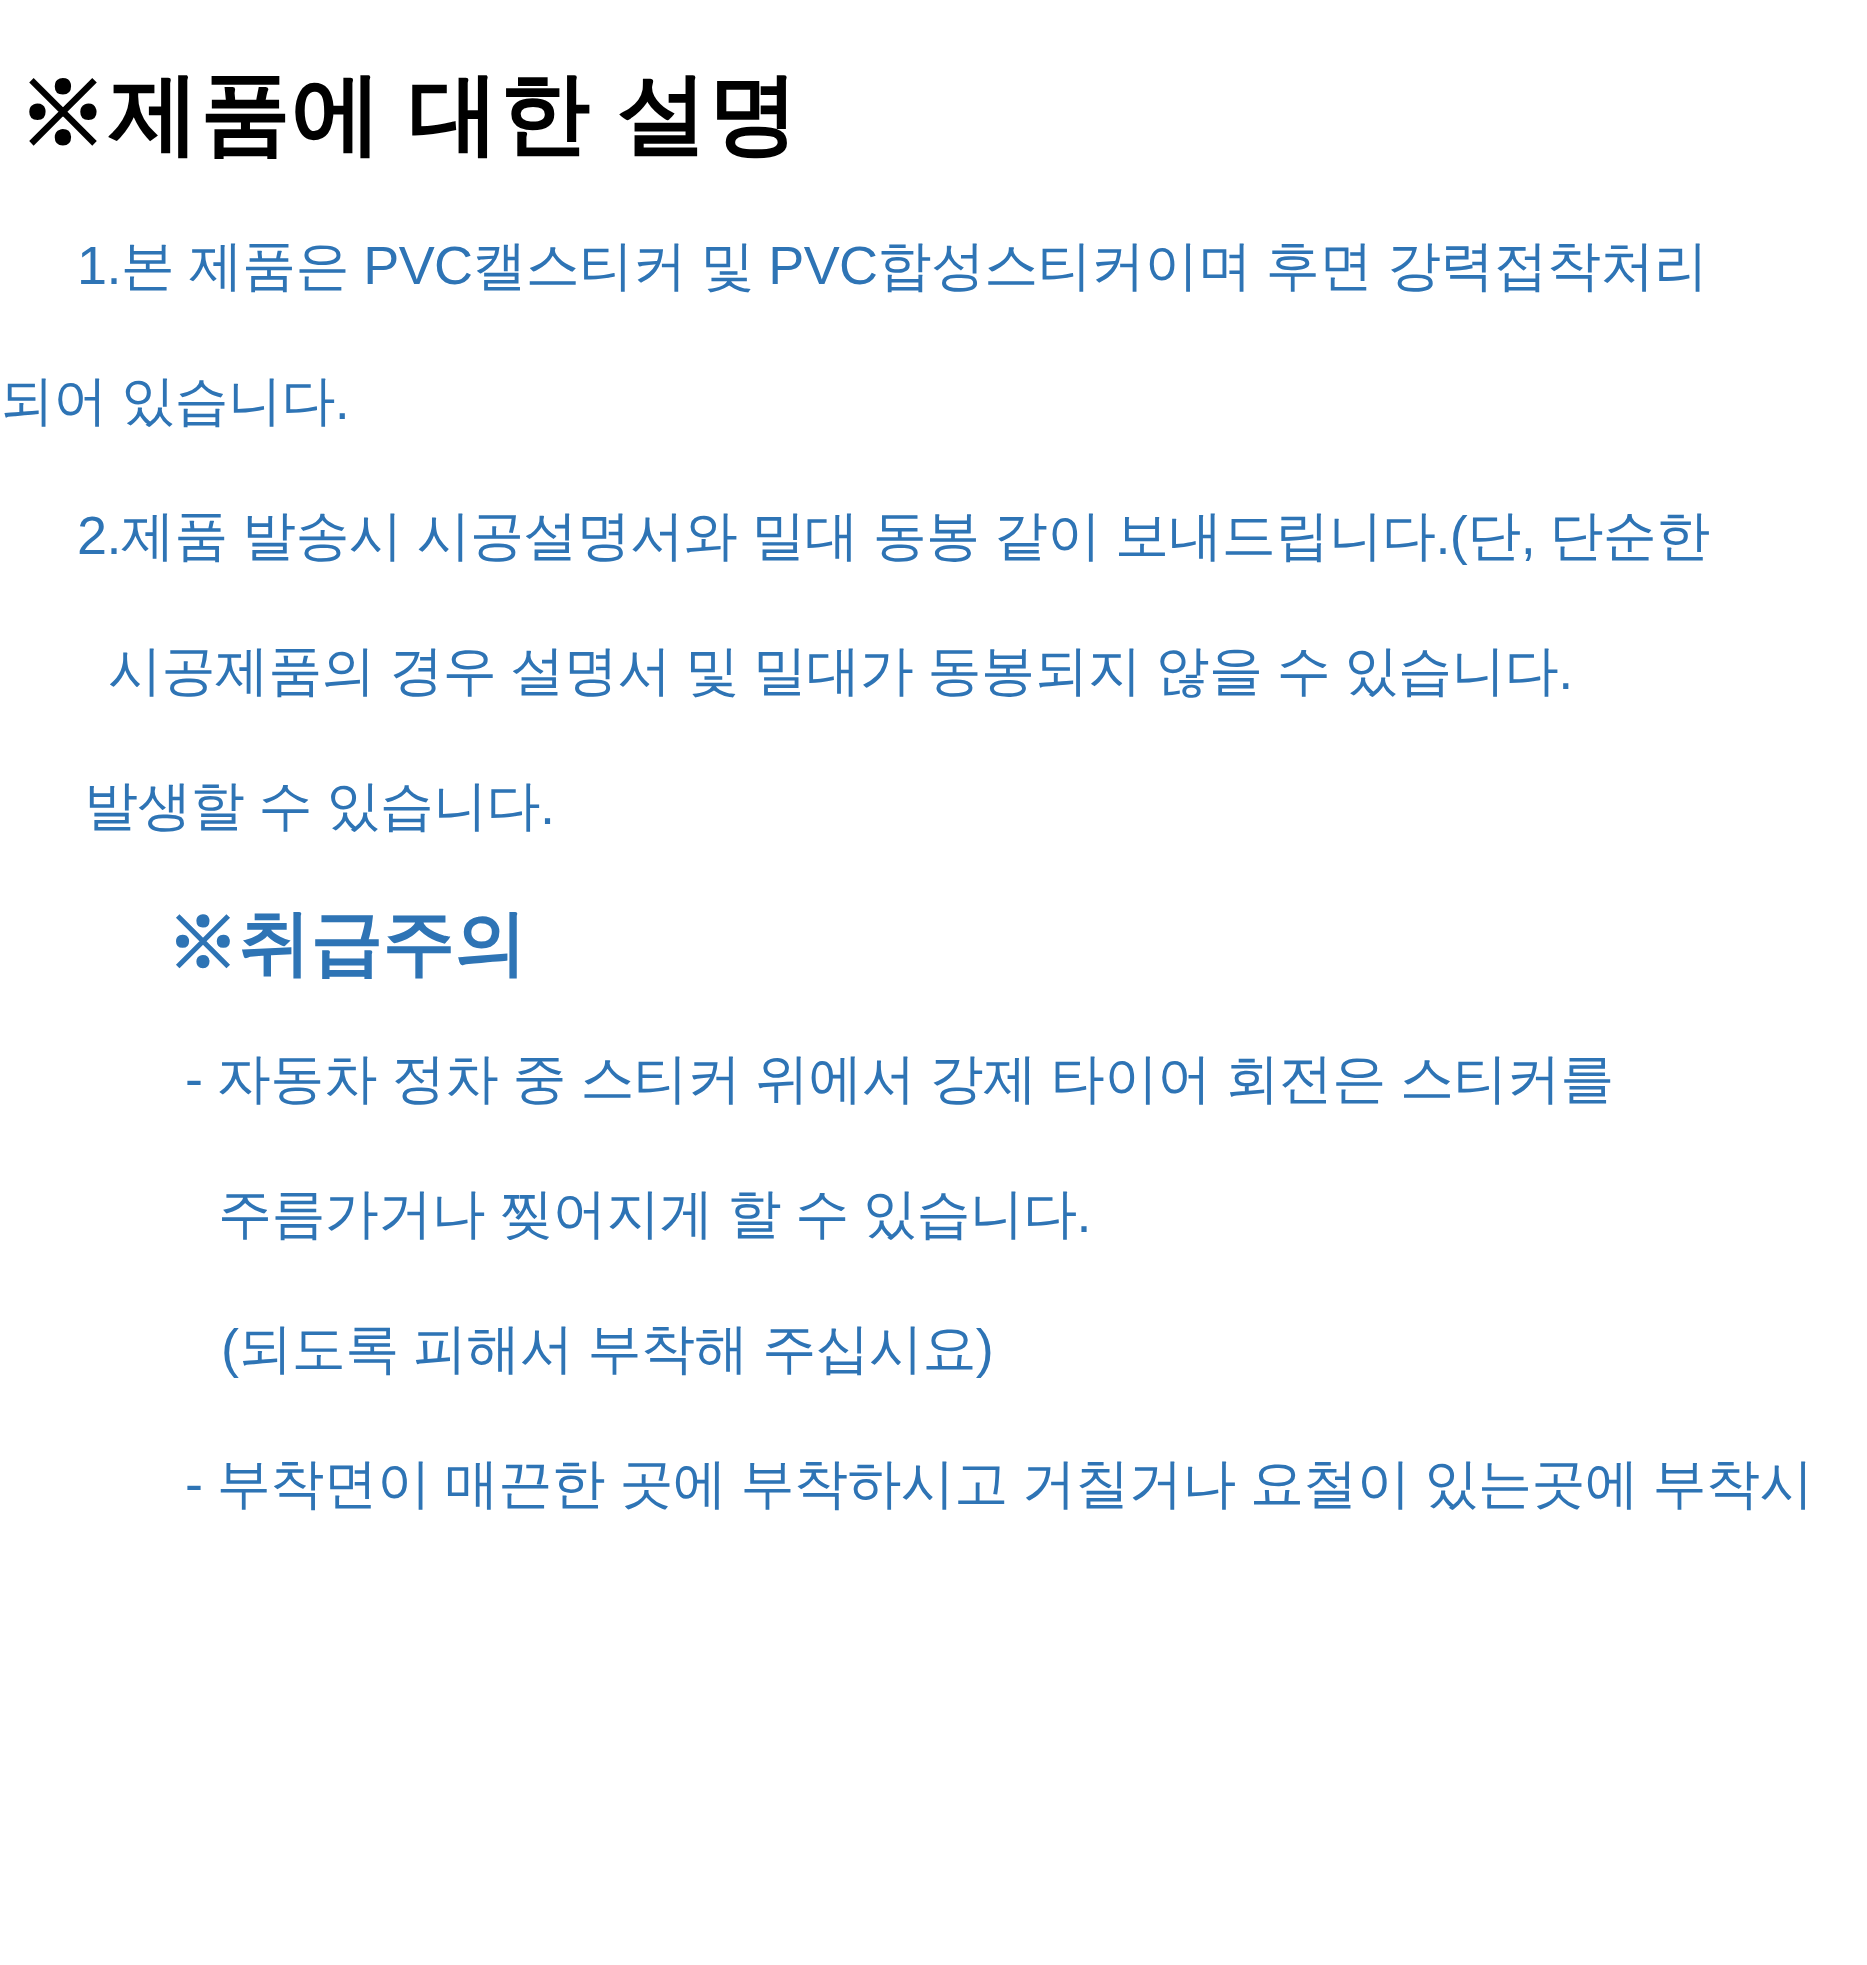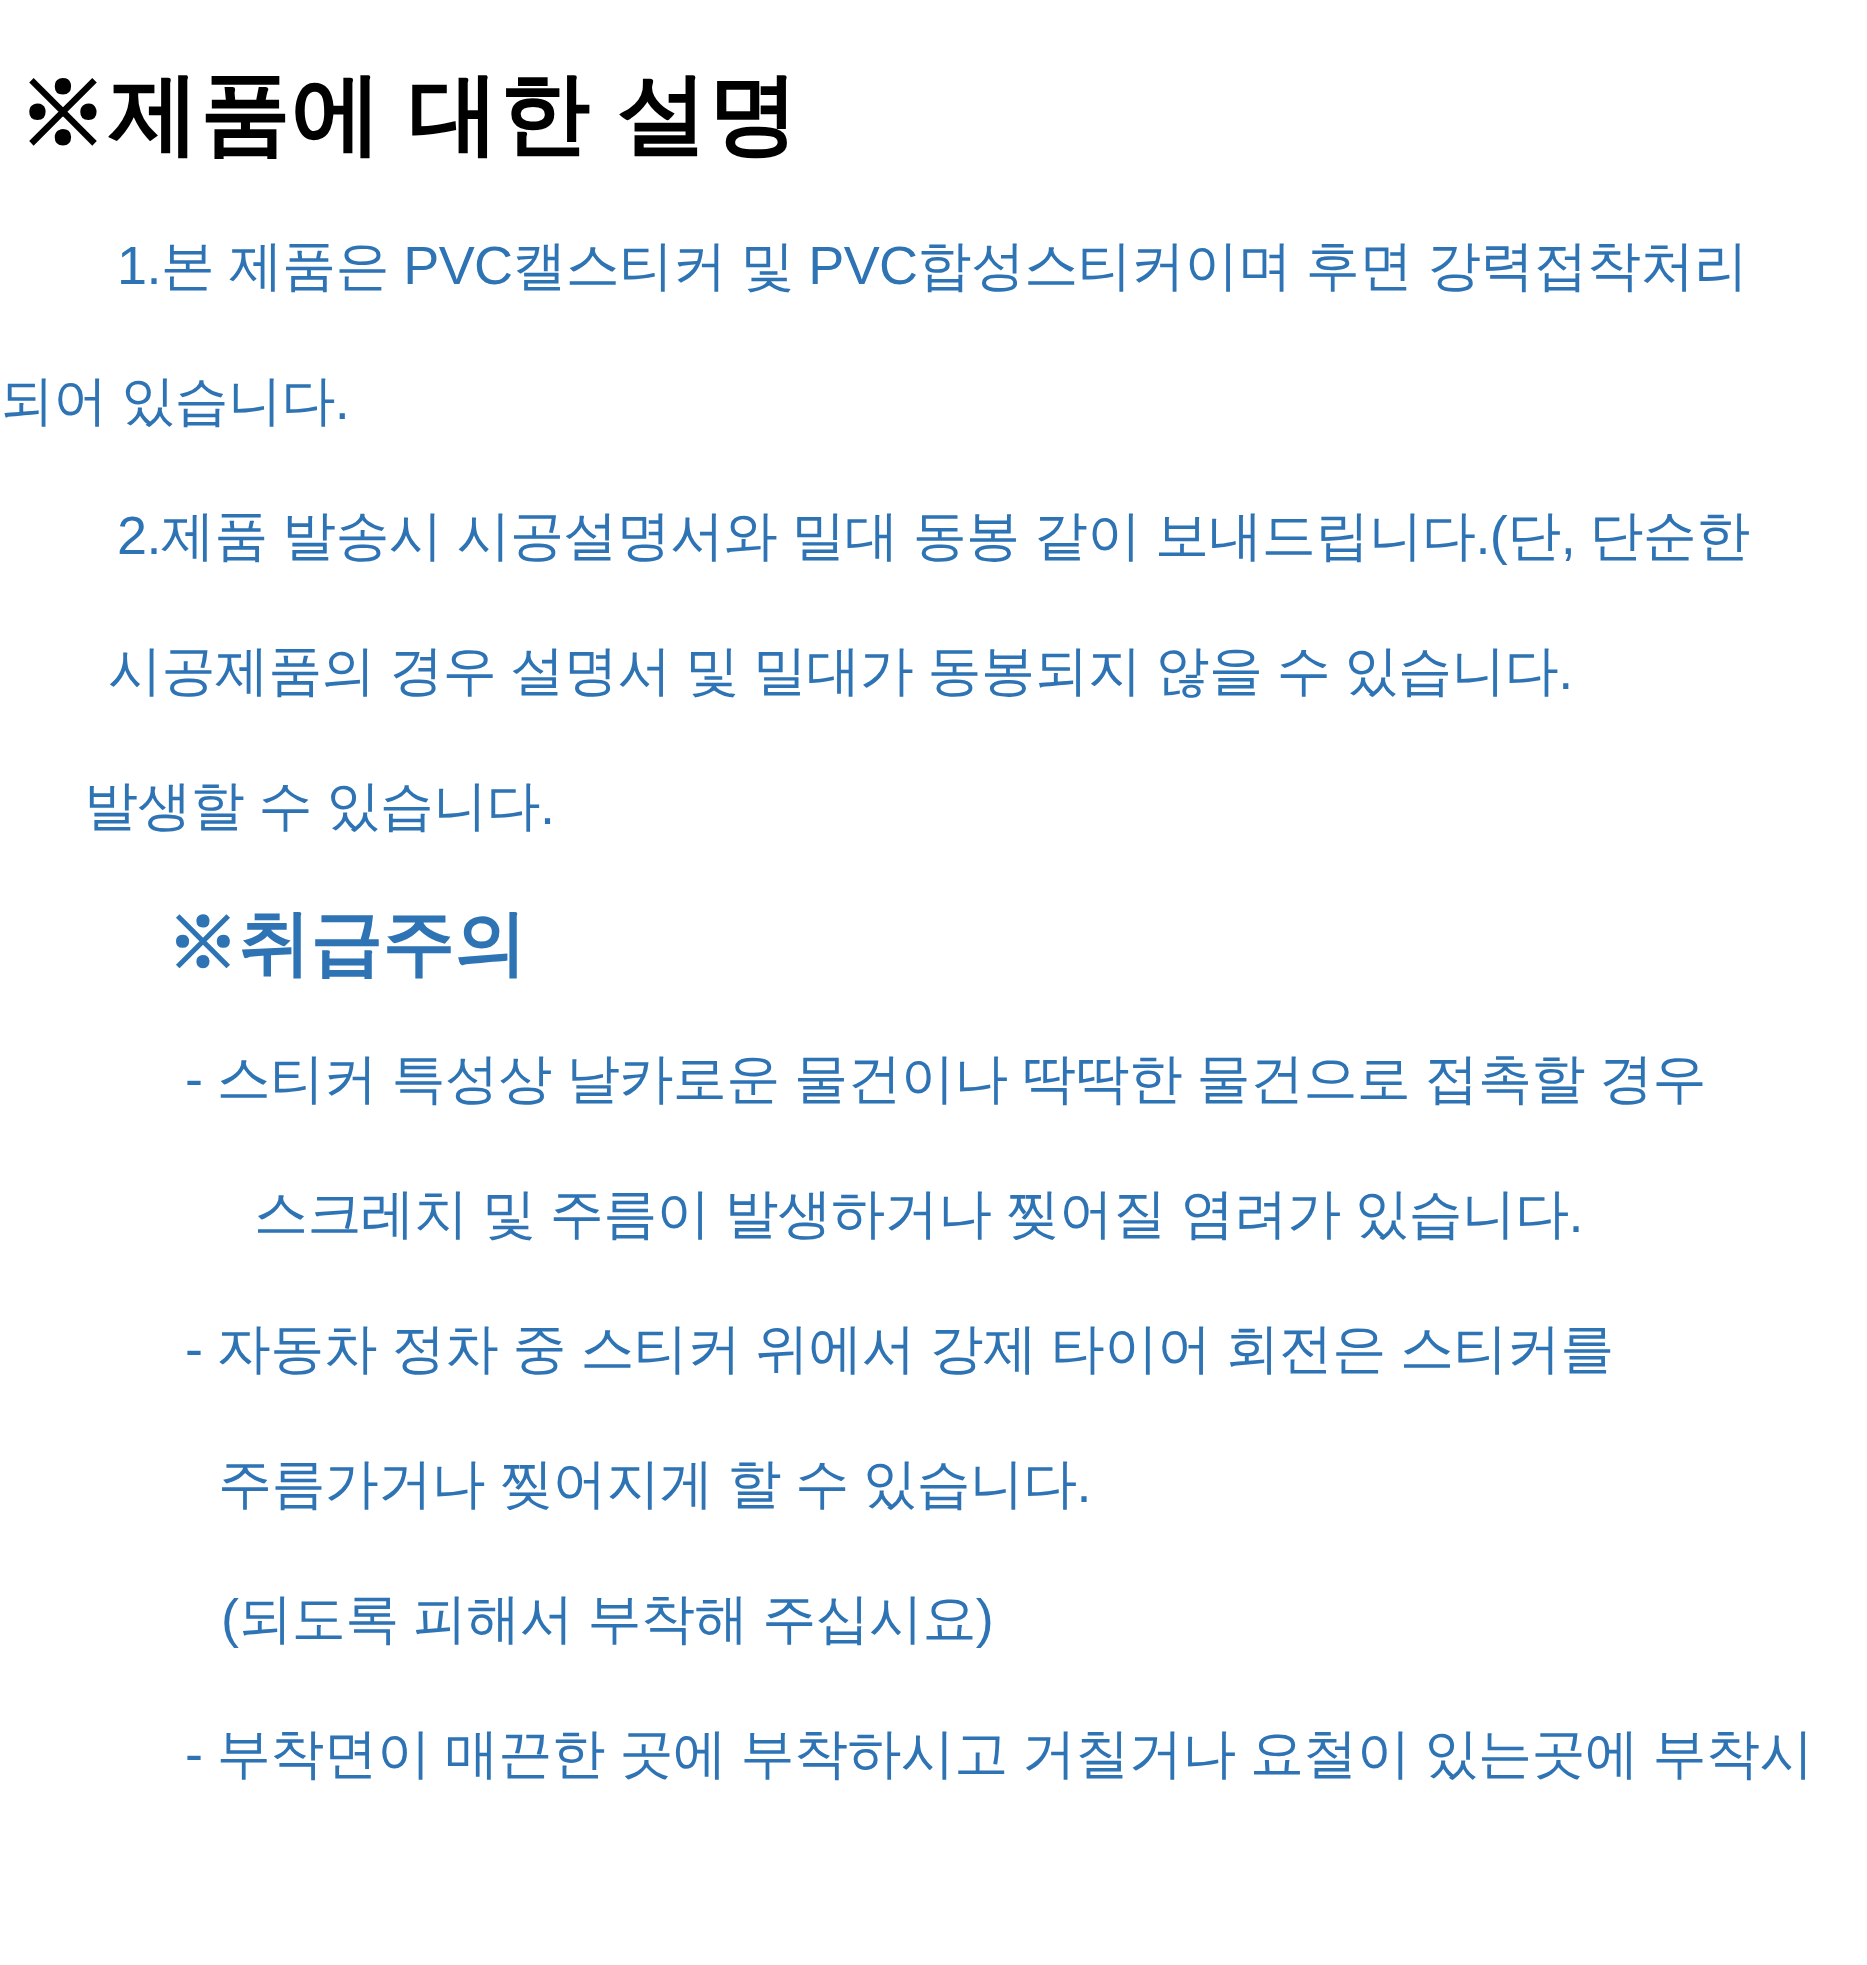--- a/index.html
+++ b/index.html
@@ -33,21 +33,21 @@
   .item-3 { margin-top: 13.7px; }
   .caution-heading {
     margin: 27px 0 15px 167px;
     color: #2e74b5;
     font-size: 72px;
     font-weight: 700;
     line-height: 84px;
     letter-spacing: 0;
   }
   
-  .in230 { padding-left: 117px; }
+  .in230 { padding-left: 77px; }
   .in300 { }
   .in275 { padding-left: 108px; }
   .in265 { padding-left: 84px; }
   .in310 { padding-left: 185px; }
   .in425 { padding-left: 254px; }
   .in365 { padding-left: 218px; }
   .in370 { padding-left: 221px; }
 </style>
 </head>
 <body>
@@ -66,24 +66,20 @@
       <p class="line in275">시공제품의 경우 설명서 및 밀대가 동봉되지 않을 수 있습니다.</p>
     </div>
     <div class="item-3">
       <p class="line in265">발생할 수 있습니다.</p>
     </div>
   </section>
 
   <section>
     <h2 class="caution-heading">※취급주의</h2>
 
-    <div>
-      <p class="line caution-line in310">- 스티커 특성상 날카로운 물건이나 딱딱한 물건으로 접촉할 경우</p>
-      <p class="line caution-line in425">스크레치 및 주름이 발생하거나 찢어질 염려가 있습니다.</p>
-    </div>
 
     <div>
       <p class="line caution-line in310">- 자동차 정차 중 스티커 위에서 강제 타이어 회전은 스티커를</p>
       <p class="line caution-line in365">주름가거나 찢어지게 할 수 있습니다.</p>
       <p class="line caution-line in370">(되도록 피해서 부착해 주십시요)</p>
     </div>
 
     <div>
       <p class="line caution-line in310">- 부착면이 매끈한 곳에 부착하시고 거칠거나 요철이 있는곳에 부착시</p>
 

